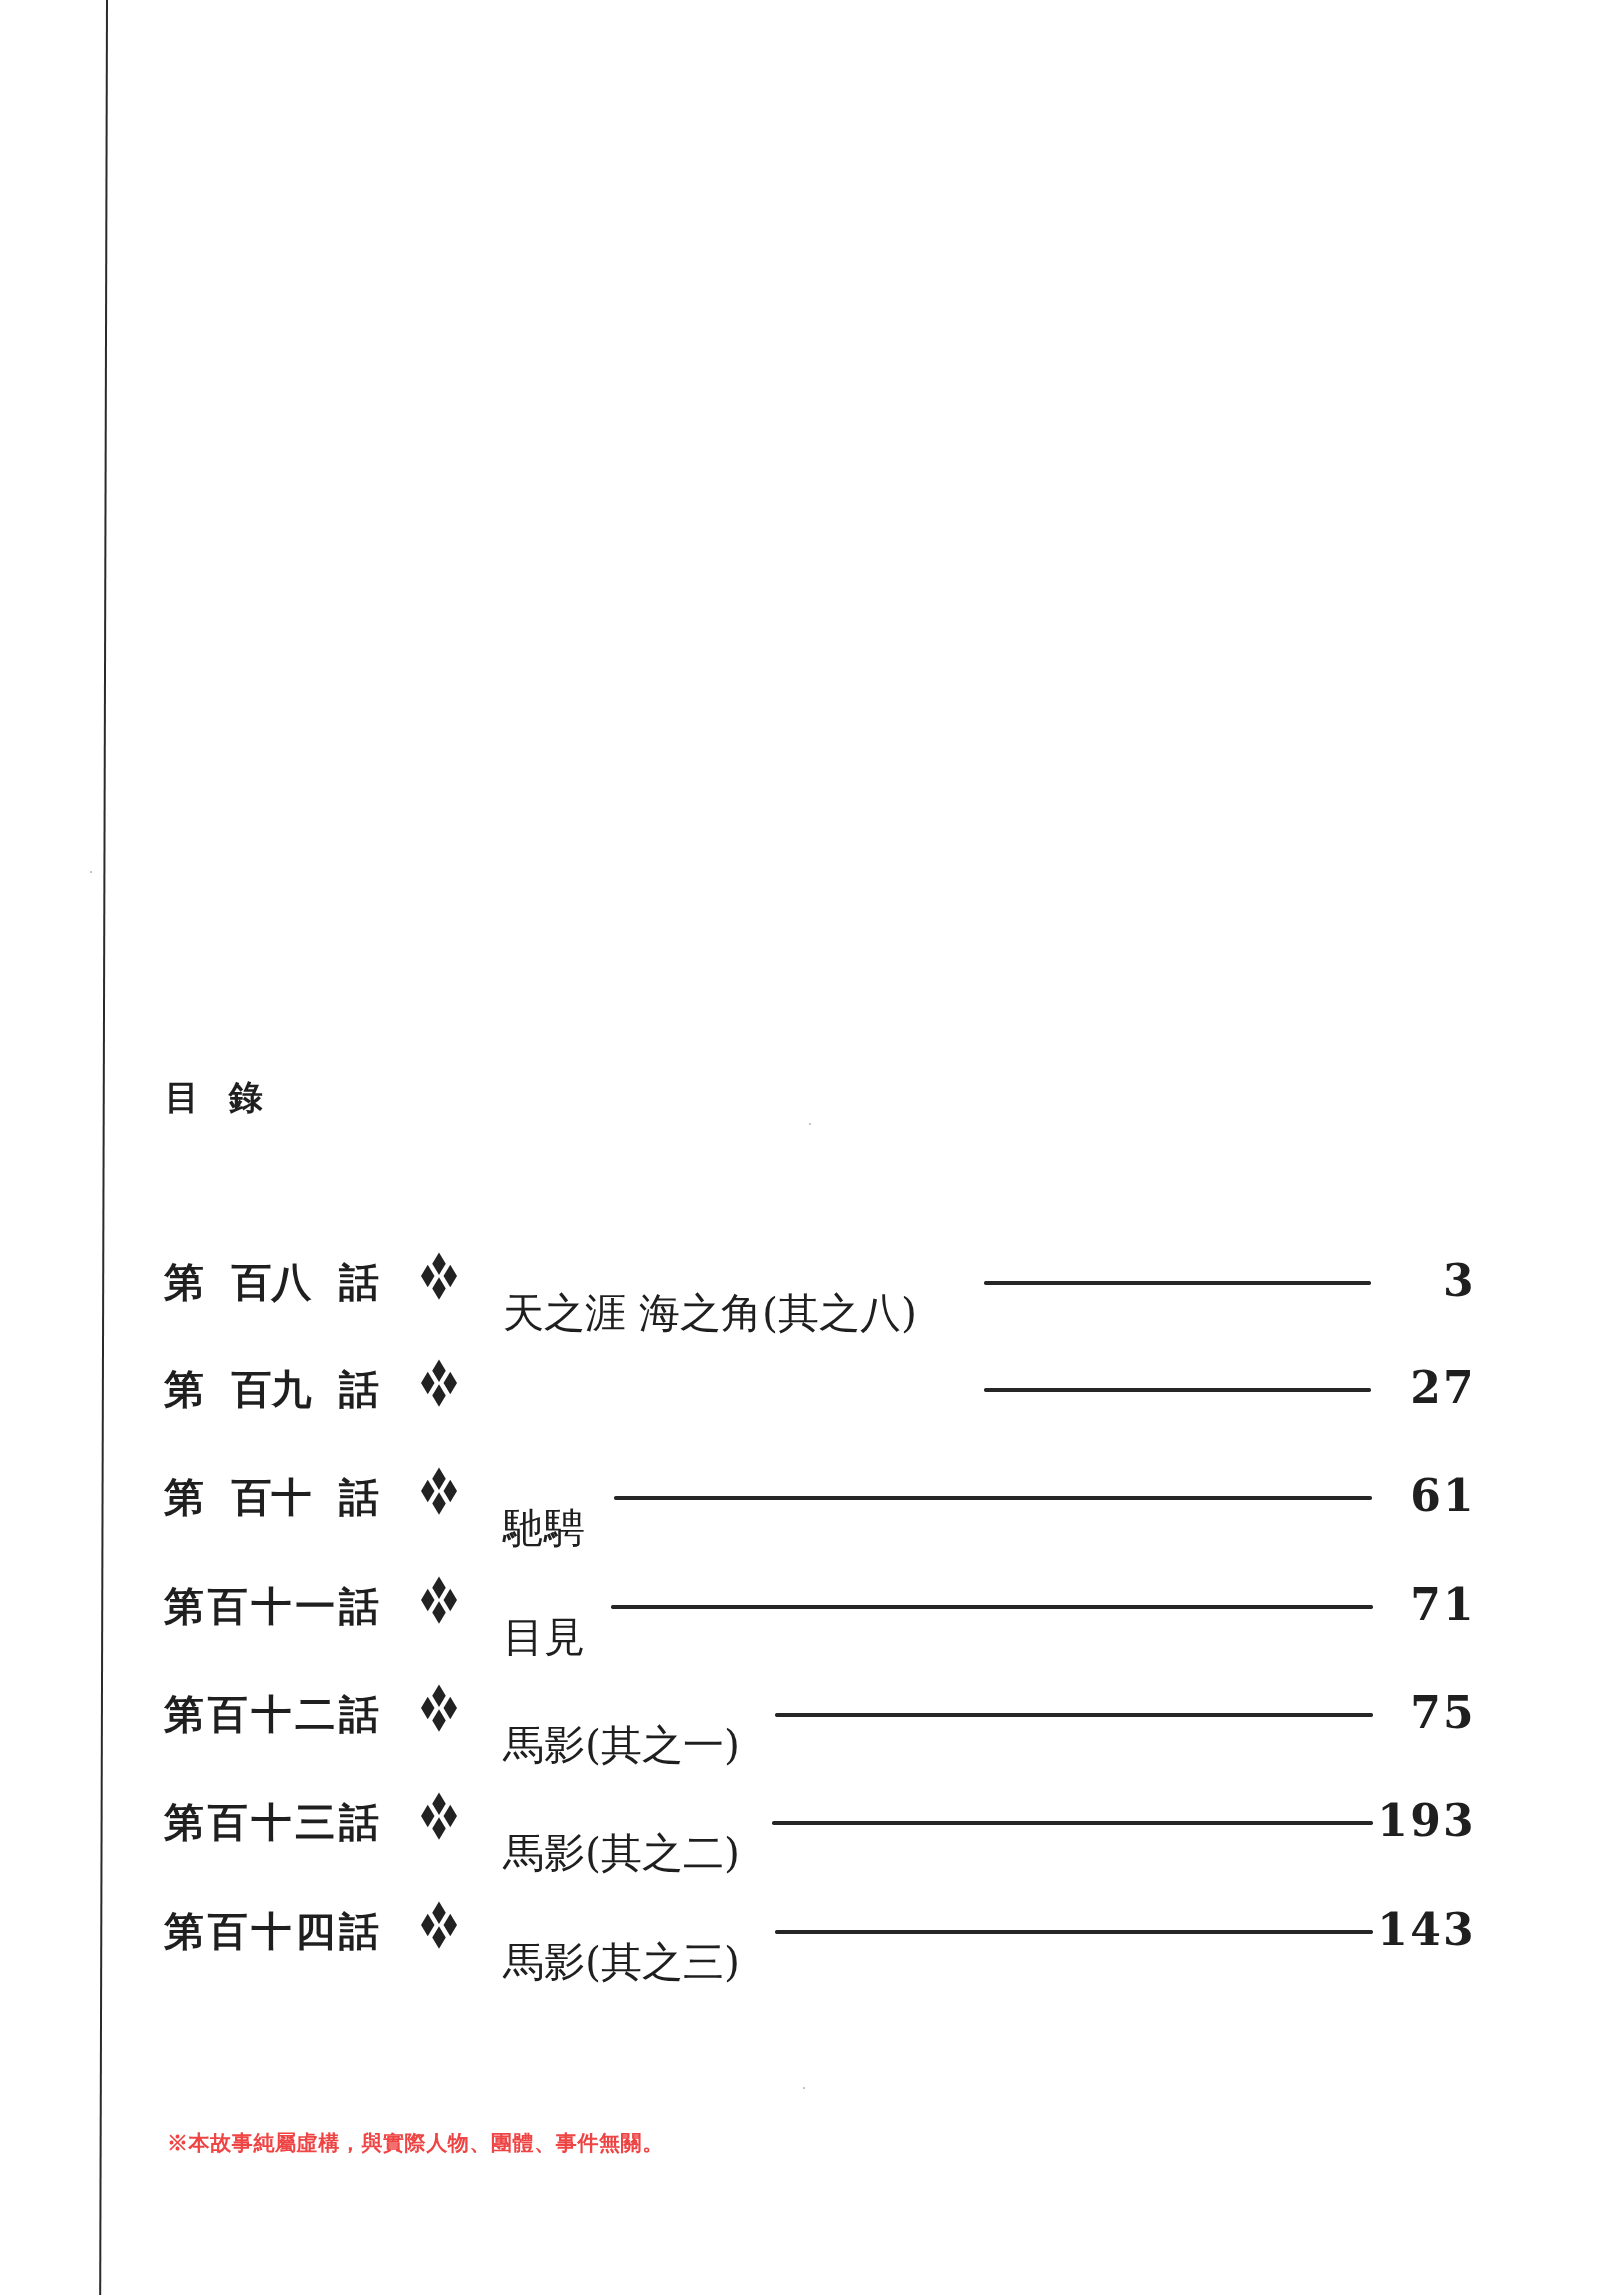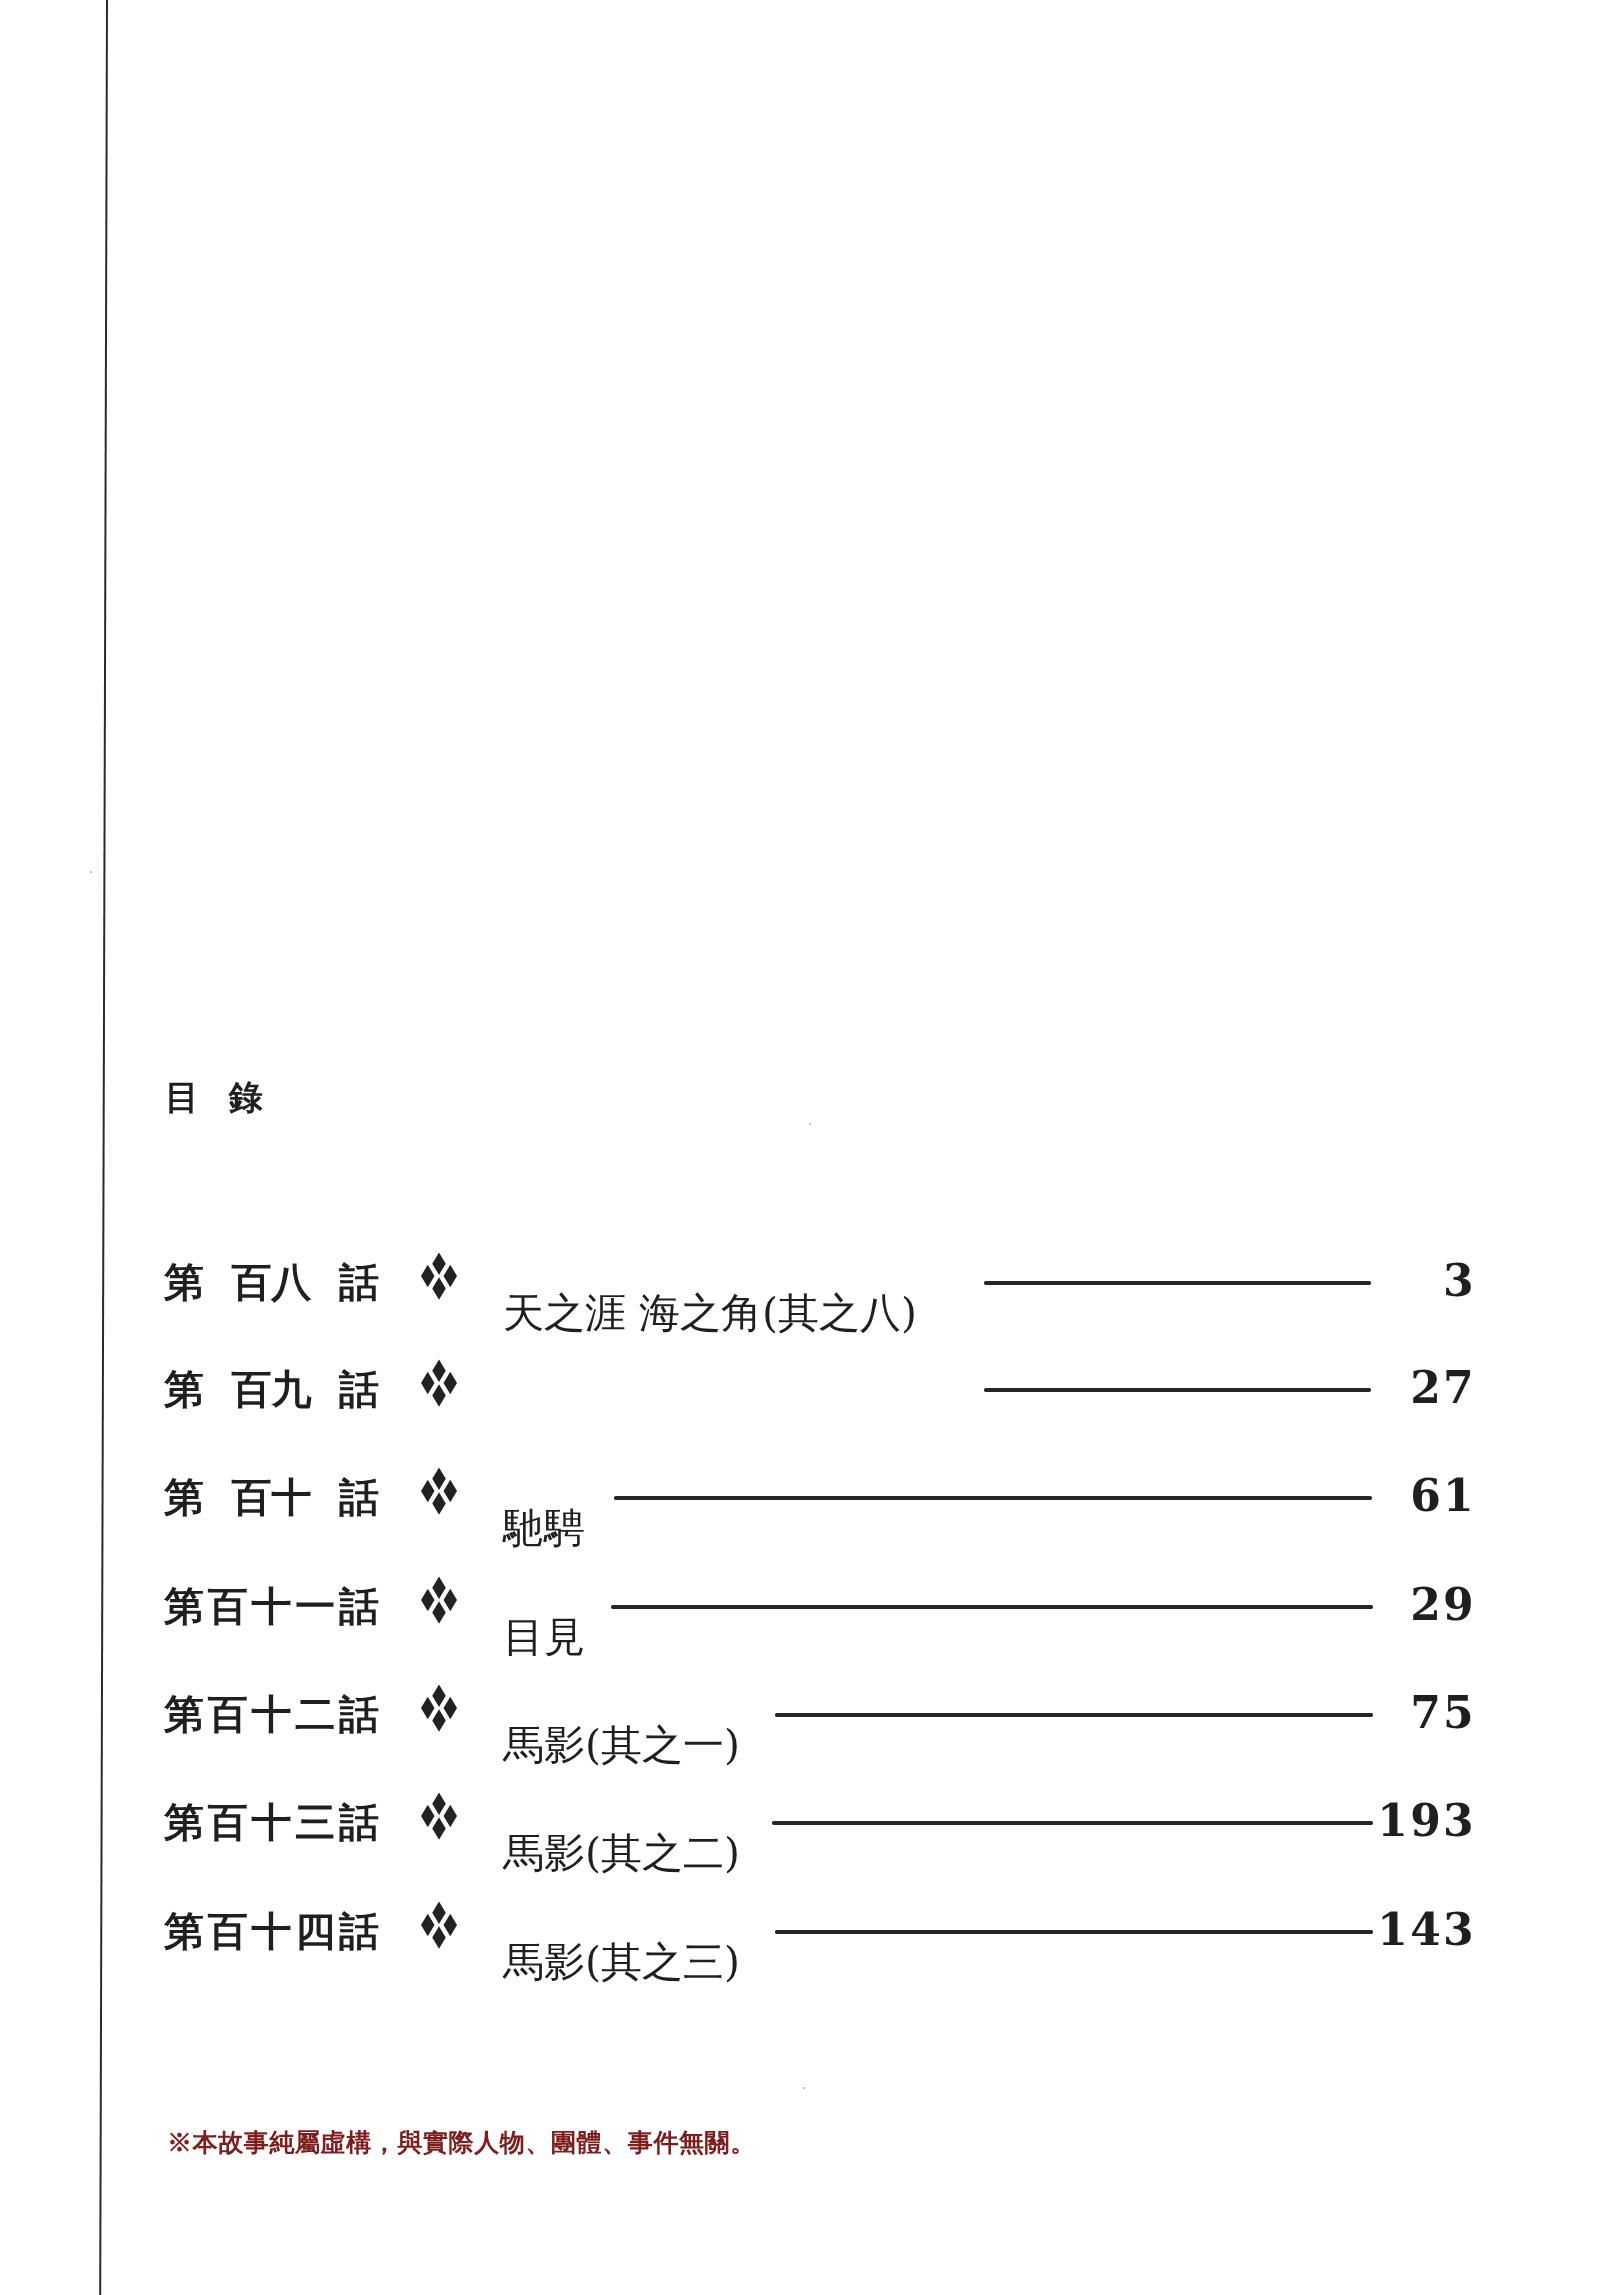--- a/index.html
+++ b/index.html
@@ -98,25 +98,25 @@
       font-size: 44px;
       font-weight: bold;
       letter-spacing: 2.3px;
       font-family: "DejaVu Serif", "Liberation Serif", serif;
       text-align: right;
     }
     .footnote {
       position: absolute;
       left: 167px;
       top: 2126px;
-      font-size: 25px;
+      font-size: 21px;
       line-height: 34px;
       font-family: Liberation Serif, serif;
       font-weight: bold;
-      color: #7f1d1d;
+      color: #ef4444;
       letter-spacing: 0.6px;
     }
     .specks {
       position: absolute;
       width: 1.7px;
       height: 1.7px;
       background: #bdbdbd;
       border-radius: 50%;
     }
   </style>
@@ -166,21 +166,21 @@
     <div class="toc-row" style="top: 1571px;">
       <div class="chapter-no"><span>第</span><span>百</span><span>十</span><span>一</span><span>話</span></div>
       <span class="diamond-icon"><svg viewBox="0 0 64 84" width="36" height="48" xmlns="http://www.w3.org/2000/svg">
           <polygon points="32,0 44,20 32,40 20,20" fill="#222"></polygon>
           <polygon points="12,22 24,42 12,62 0,42" fill="#222"></polygon>
           <polygon points="52,22 64,42 52,62 40,42" fill="#222"></polygon>
           <polygon points="32,44 44,64 32,84 20,64" fill="#222"></polygon>
         </svg></span>
       <div class="chapter-title">目見</div>
       <div class="leader-line" style="left: 447px; width: 762px;"></div>
-      <div class="page-number">29</div>
+      <div class="page-number">71</div>
     </div>
     <div class="toc-row" style="top: 1679px;">
       <div class="chapter-no"><span>第</span><span>百</span><span>十</span><span>二</span><span>話</span></div>
       <span class="diamond-icon"><svg viewBox="0 0 64 84" width="36" height="48" xmlns="http://www.w3.org/2000/svg">
           <polygon points="32,0 44,20 32,40 20,20" fill="#222"></polygon>
           <polygon points="12,22 24,42 12,62 0,42" fill="#222"></polygon>
           <polygon points="52,22 64,42 52,62 40,42" fill="#222"></polygon>
           <polygon points="32,44 44,64 32,84 20,64" fill="#222"></polygon>
         </svg></span>
       <div class="chapter-title">馬影(其之一)</div>

